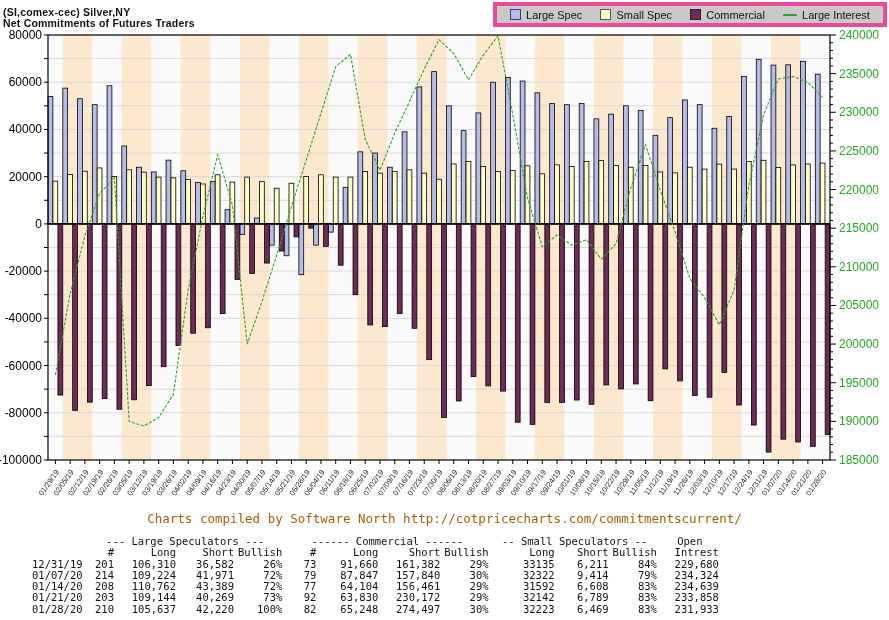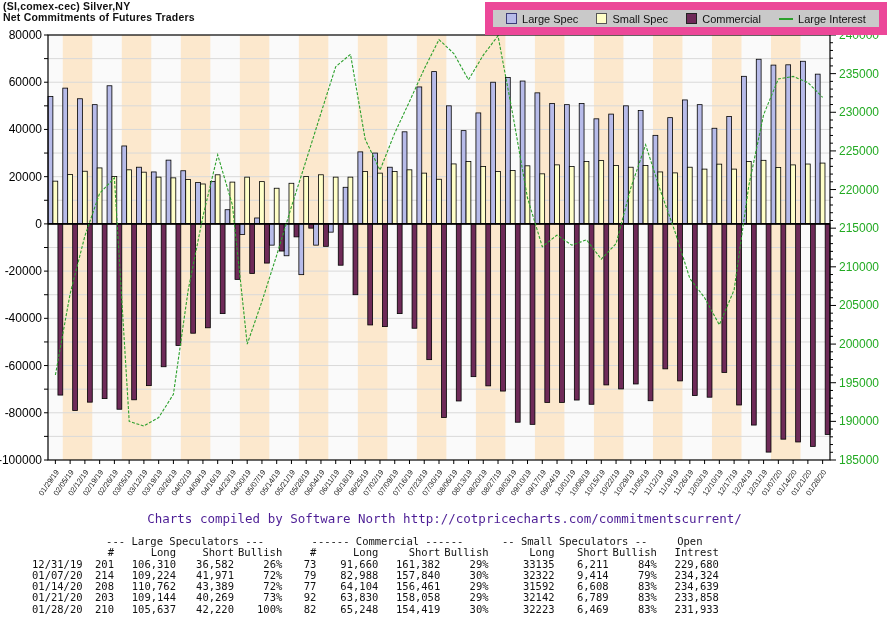--- a/index.html
+++ b/index.html
@@ -1,28 +1,28 @@
 <!DOCTYPE html>
 <html><head>
 <meta charset="utf-8">
 <style>
   html,body{margin:0;padding:0;background:#fff;}
   .page{position:relative;width:889px;height:620px;background:#ffffff;overflow:hidden;
         font-family:"Liberation Sans",sans-serif;}
-  .title-block{position:absolute;left:3px;top:1px;z-index:5;}
+  .title-block{position:absolute;left:3px;top:7px;z-index:5;}
   .title-block div{font-size:10.5px;font-weight:bold;color:#111;line-height:11px;letter-spacing:.2px;}
   .legend{position:absolute;top:2px;right:2px;width:378px;height:17px;background:#c9c9c9;
-          border:8px solid #ec4899;display:flex;align-items:center;justify-content:space-around;
+          border:4px solid #ec4899;display:flex;align-items:center;justify-content:space-around;
           padding:0 4px;z-index:5;}
   .legend-item{display:flex;align-items:center;gap:5px;font-size:11px;color:#111;}
   .swatch{width:9px;height:9px;border:1px solid #333;display:inline-block;}
   .swatch-line{width:14px;height:2px;display:inline-block;}
   #chart{position:absolute;left:0;top:0;}
   .footer{position:absolute;left:0;top:511px;width:100%;text-align:center;
-          font-family:"DejaVu Sans Mono",monospace;font-size:12.5px;color:#4c1d95;}
+          font-family:"DejaVu Sans Mono",monospace;font-size:12.5px;color:#a16207;}
   #cot-table{position:absolute;left:30px;top:536px;border-collapse:collapse;
              font-family:"DejaVu Sans Mono",monospace;font-size:10.5px;color:#111;}
   #cot-table td{padding:0 2px;line-height:11.3px;white-space:pre;text-align:right;}
   #cot-table td.date{text-align:left;}
   #cot-table td.grp{text-align:center;margin-top:32px;}
 </style>
 </head>
 <body>
 
 <div class="page">
@@ -523,21 +523,21 @@
           <td>84%</td>
           <td>229,680</td>
         </tr>
         <tr>
           <td class="date">01/07/20</td>
           <td>214</td>
           <td>109,224</td>
           <td>41,971</td>
           <td>72%</td>
           <td>79</td>
-          <td>82,988</td>
+          <td>87,847</td>
           <td>157,840</td>
           <td>30%</td>
           <td>32322</td>
           <td>9,414</td>
           <td>79%</td>
           <td>234,324</td>
         </tr>
         <tr>
           <td class="date">01/14/20</td>
           <td>208</td>
@@ -554,36 +554,36 @@
           <td>234,639</td>
         </tr>
         <tr>
           <td class="date">01/21/20</td>
           <td>203</td>
           <td>109,144</td>
           <td>40,269</td>
           <td>73%</td>
           <td>92</td>
           <td>63,830</td>
-          <td>158,058</td>
+          <td>230,172</td>
           <td>29%</td>
           <td>32142</td>
           <td>6,789</td>
           <td>83%</td>
           <td>233,858</td>
         </tr>
         <tr>
           <td class="date">01/28/20</td>
           <td>210</td>
           <td>105,637</td>
           <td>42,220</td>
           <td>100%</td>
           <td>82</td>
           <td>65,248</td>
-          <td>154,419</td>
+          <td>274,497</td>
           <td>30%</td>
           <td>32223</td>
           <td>6,469</td>
           <td>83%</td>
           <td>231,933</td>
         </tr>
       </tbody>
     </table>
 </div>
 

